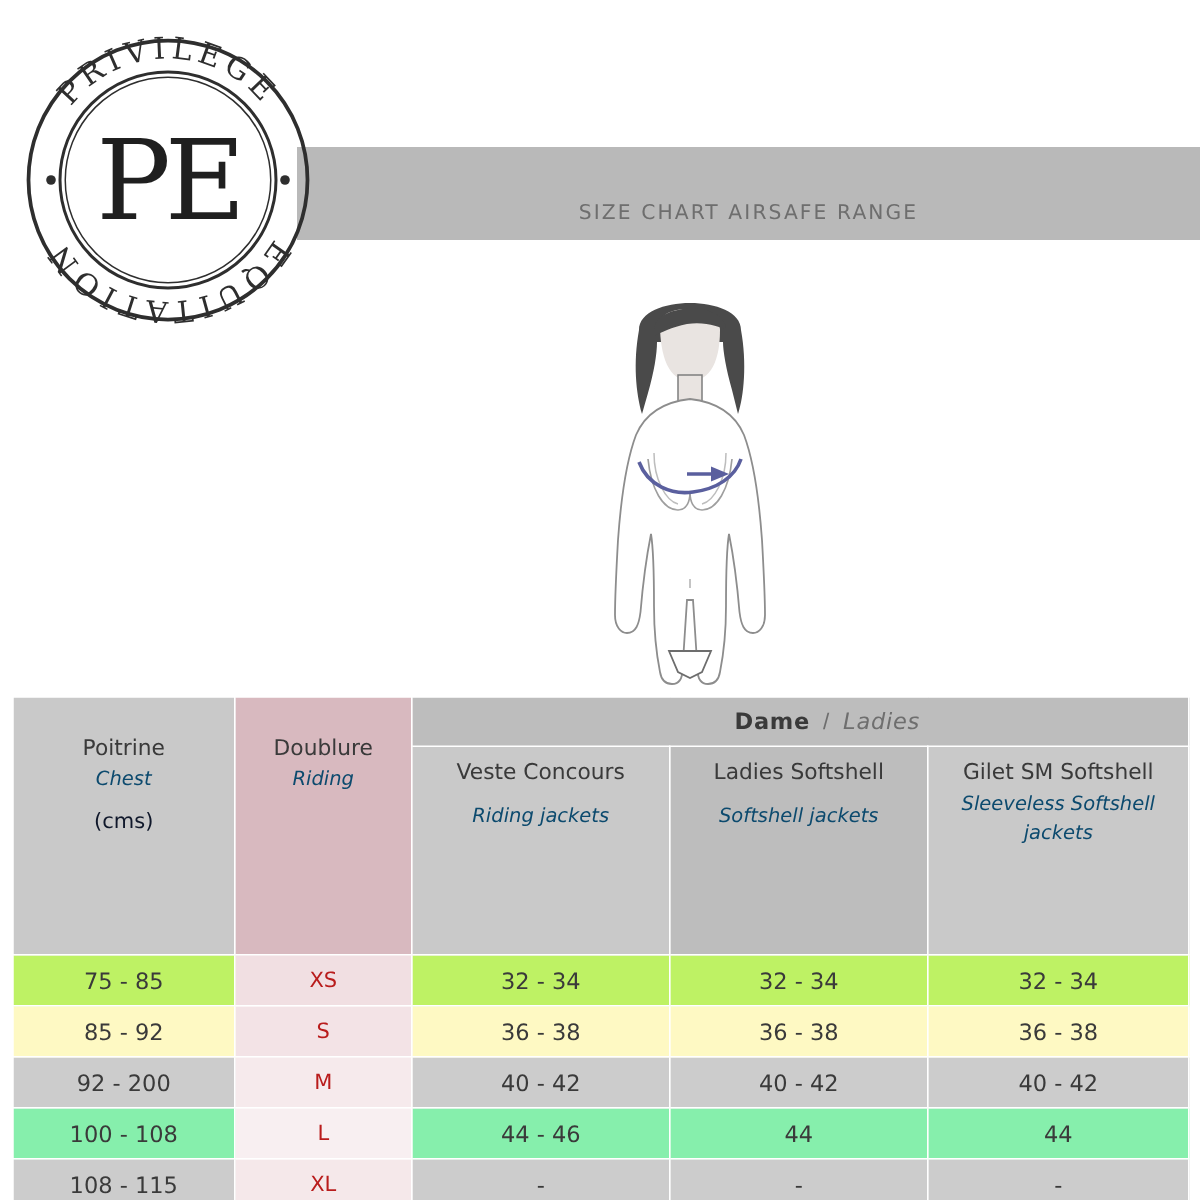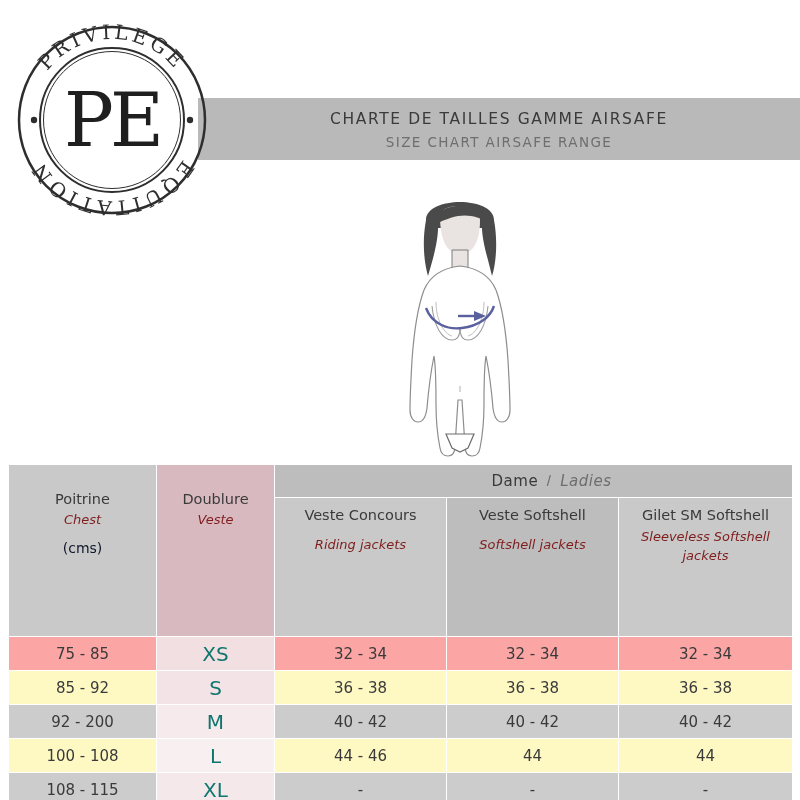--- a/index.html
+++ b/index.html
@@ -76,65 +76,64 @@
     font-weight:normal;
   }
   .c-grey{background:#c9c9c9;}
   .c-grey-d{background:#bdbdbd;}
   .c-pink-h{background:#d8b9bf;}
   .c-pink-1{background:#f1dfe2;}
   .c-pink-2{background:#f3e3e6;}
   .c-pink-3{background:#f6eaec;}
   .c-pink-4{background:#f8eff1;}
   .c-pink-5{background:#f5e8ea;}
-  .c-row-a{background:#fca5a5;}
+  .c-row-a{background:#bef264;}
   .c-row-b{background:#fef9c3;}
   .c-row-c{background:#cccccc;}
-  .c-row-d{background:#fef9c3;}
+  .c-row-d{background:#86efac;}
   .c-row-e{background:#cccccc;}
 
   .hdr-dame{
     height:30px;
     font-size:15px;
     letter-spacing:0.5px;
     color:#3a3a3a;
   }
-  .hdr-dame .fr{font-weight:normal;font-family:"DejaVu Sans", sans-serif;margin-left:36px;}
+  .hdr-dame .fr{font-weight:bold;font-family:"DejaVu Sans", sans-serif;margin-left:36px;}
   .hdr-dame .sep{color:#6e6e6e;padding:0 4px;}
   .hdr-dame .en{font-style:italic;color:#6e6e6e;font-family:"DejaVu Sans", sans-serif;}
 
   .hdr-cell{
     height:124px;
     padding:6px 4px;
     line-height:1.5;
     font-family:"DejaVu Sans", sans-serif;
   }
   .hdr-cell .fr{font-size:14.5px;color:#3a3a3a;display:block;}
-  .hdr-cell .en{font-size:13px;font-style:italic;color:#7f1d1d;display:block;}
+  .hdr-cell .en{font-size:13px;font-style:italic;color:#0c4a6e;display:block;}
   .hdr-cell .unit{font-size:14px;color:#0f172a;display:block;}
   .hdr-cell .gap{display:block;height:8px;}
 
   .data-cell{
     height:31px;
     font-size:15px;
     color:#3a3a3a;
     font-family:"DejaVu Sans", sans-serif;
   }
   .size-cell{
-    font-size:20px;
-    color:#0f766e;
+    font-size:14px;
+    color:#b91c1c;
     font-family:"DejaVu Sans", sans-serif;
   }
 </style>
 </head>
 <body>
 
 <div class="header">
   <div class="header-band"></div>
-  <div class="header-title">Charte de tailles gamme Airsafe</div>
   <div class="header-sub">Size chart Airsafe range</div>
 </div>
 
 <div class="logo">
   <svg width="196" height="196" viewBox="0 0 196 196">
     <circle cx="98" cy="98" r="93" fill="none" stroke="#2e2e2e" stroke-width="2.5"></circle>
     <circle cx="98" cy="98" r="72" fill="none" stroke="#2e2e2e" stroke-width="2"></circle>
     <circle cx="98" cy="98" r="68.5" fill="none" stroke="#2e2e2e" stroke-width="1"></circle>
     <circle cx="20" cy="98" r="3.2" fill="#2e2e2e"></circle>
     <circle cx="176" cy="98" r="3.2" fill="#2e2e2e"></circle>
@@ -204,40 +203,40 @@
         <div class="hdr-cell">
           <span class="fr">Poitrine</span>
           <span class="en">Chest</span>
           <span class="gap"></span>
           <span class="unit">(cms)</span>
         </div>
       </td>
       <td class="c-pink-h" rowspan="2">
         <div class="hdr-cell">
           <span class="fr">Doublure</span>
-          <span class="en">Veste</span>
+          <span class="en">Riding</span>
         </div>
       </td>
       <td class="c-grey-d hdr-dame" colspan="3">
         <span class="fr">Dame</span>
         <span class="sep">/</span>
         <span class="en">Ladies</span>
       </td>
     </tr>
     <tr>
       <td class="c-grey">
         <div class="hdr-cell">
           <span class="fr">Veste Concours</span>
           <span class="gap"></span>
           <span class="en">Riding jackets</span>
         </div>
       </td>
       <td class="c-grey-d">
         <div class="hdr-cell">
-          <span class="fr">Veste Softshell</span>
+          <span class="fr">Ladies Softshell</span>
           <span class="gap"></span>
           <span class="en">Softshell jackets</span>
         </div>
       </td>
       <td class="c-grey">
         <div class="hdr-cell">
           <span class="fr">Gilet SM Softshell</span>
           <span class="en">Sleeveless Softshell jackets</span>
         </div>
       </td>

